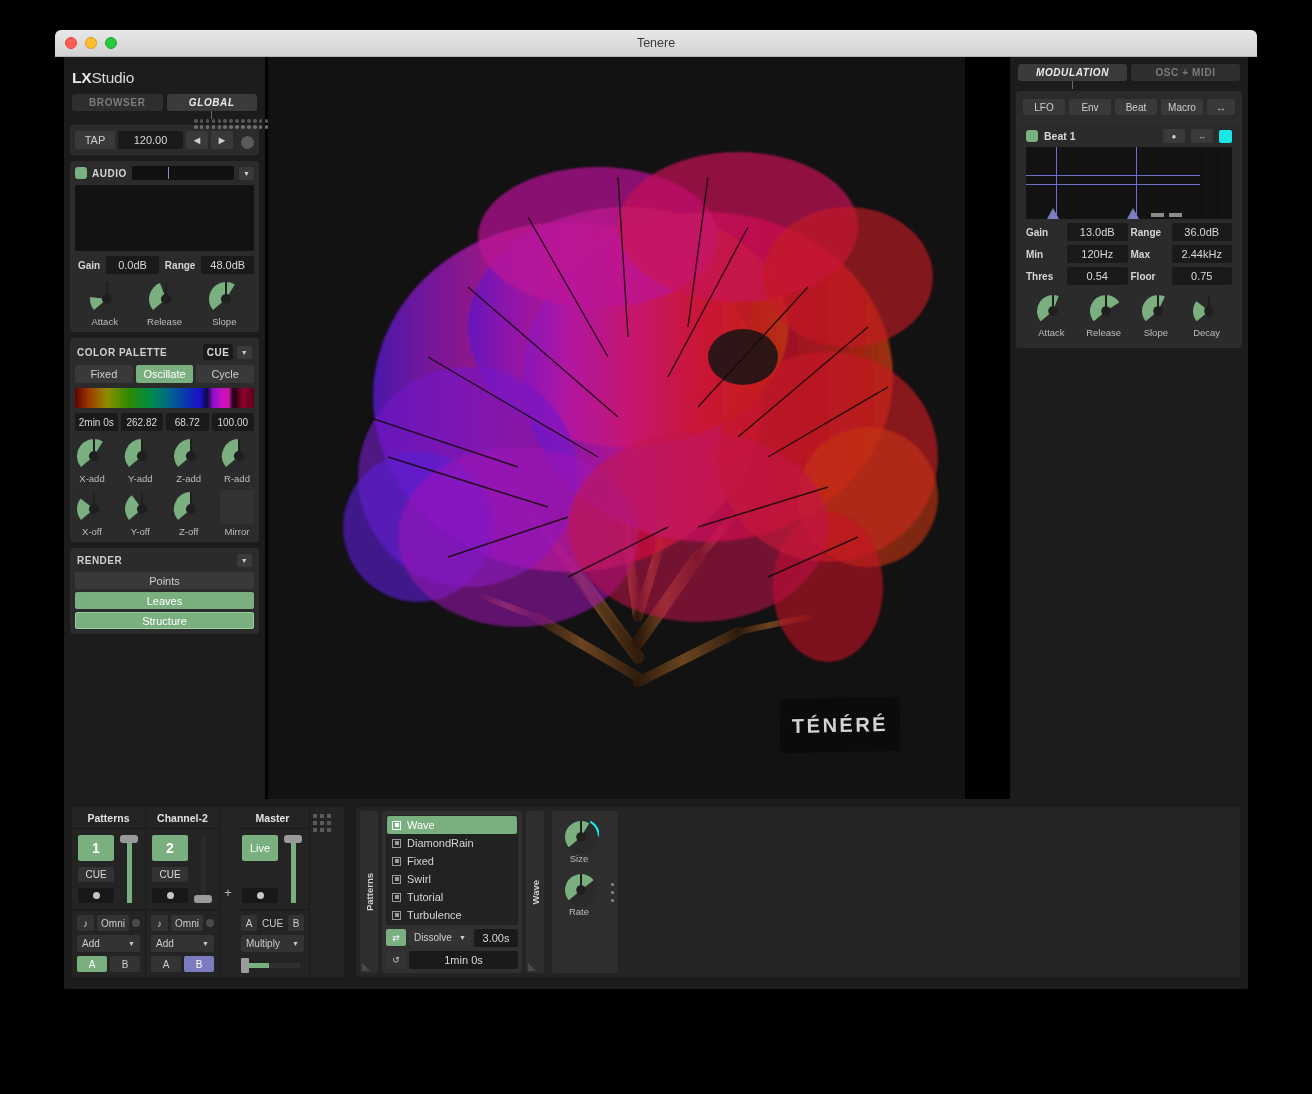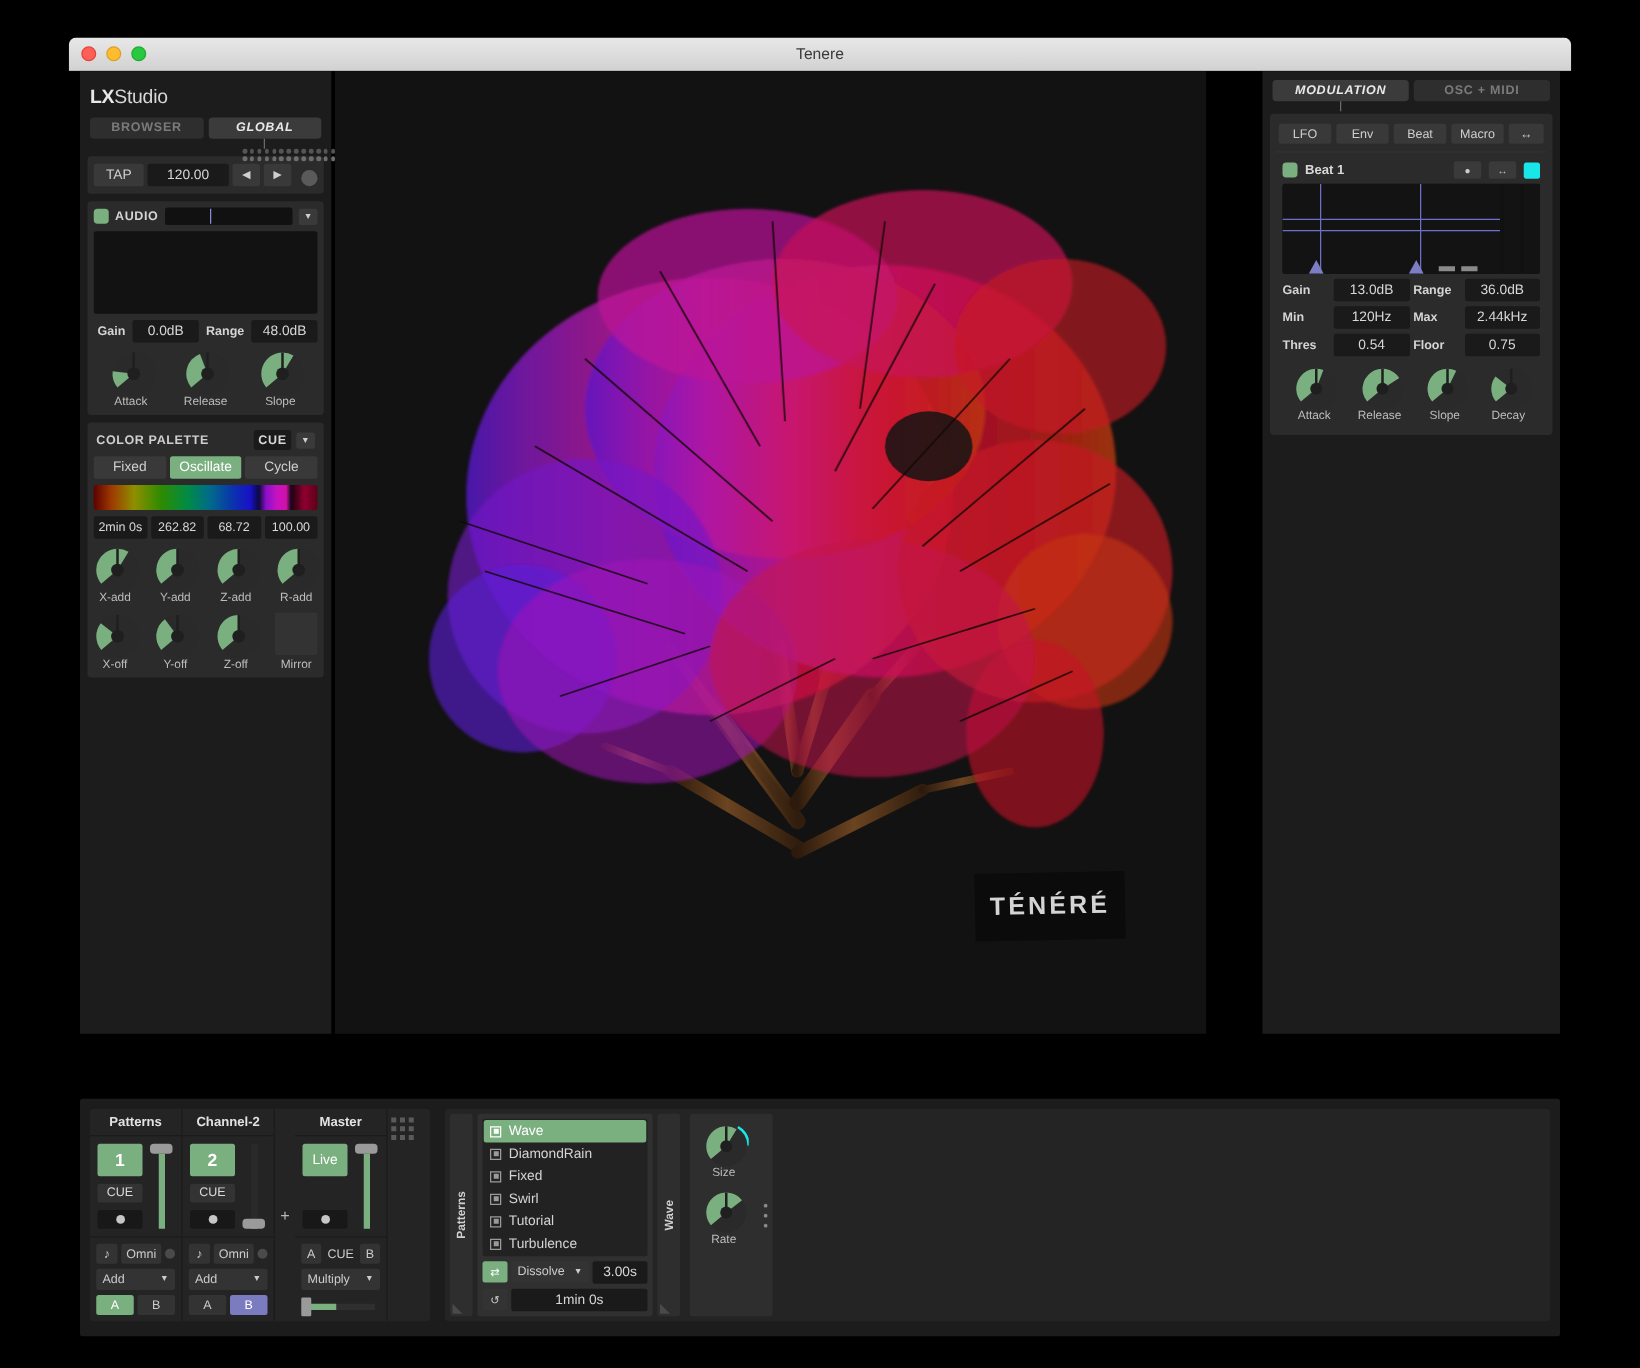--- a/index.html
+++ b/index.html
@@ -173,21 +173,21 @@
   .mm-title { font-size: 10px; font-weight: bold; color: #d8d8d8; margin-bottom: 6px; }
   .mm-row { display: flex; align-items: center; gap: 6px; }
   .mm-arrow { width: 34px; height: 15px; background: #333; border-radius: 2px;
               display: flex; align-items: center; justify-content: center; color: #c8c8c8; font-size: 10px; }
   .mm-track { flex: 1; height: 5px; background: #3a3a3a; border-radius: 2px; position: relative; }
   .mm-fill { position: absolute; left: 43%; top: 0; bottom: 0; width: 40%; background: #19e6e6; }
   .mm-handle { position: absolute; left: 83%; top: -4px; width: 7px; height: 13px; background: #9a9a9a; border-radius: 1px; }
 
   
   #bottom {
-    position: absolute; left: 9px; right: 9px; top: 822px; height: 190px;
+    position: absolute; left: 9px; right: 9px; top: 742px; height: 190px;
     background: #1c1c1c; border-radius: 2px;
   }
   #mixer {
     position: absolute; left: 8px; top: 8px; width: 272px; height: 170px;
     background: #242424; border-radius: 3px; display: flex;
   }
   .chan { width: 74px; border-right: 1px solid #1b1b1b; display: flex; flex-direction: column; }
   .chan:last-of-type { border-right: none; }
   .chan-title { height: 22px; display: flex; align-items: center; justify-content: center;
                 font-size: 10.5px; font-weight: bold; color: #e2e2e2; border-bottom: 1px solid #1b1b1b; }
@@ -513,20 +513,31 @@
               </div>
               <div class="lbl ">Z-off</div>
             </div>
             <div class="knob-wrap">
               <div class="sq-mirror"></div>
               <div class="lbl">Mirror</div>
             </div>
           </div>
       </div>
 
+      <div class="section">
+        <div class="sec-head">
+          <span>RENDER</span>
+          <span class="caret">▼</span>
+        </div>
+        <div class="render-list">
+          <div class="btn">Points</div>
+          <div class="btn on">Leaves</div>
+          <div class="btn on outl">Structure</div>
+        </div>
+      </div>
     </div>
 
     <div id="preview">
       <svg id="tree-canvas" viewBox="0 0 697 770" preserveAspectRatio="xMidYMid meet">
         <defs>
           <radialGradient id="canopyGrad" cx="50%" cy="45%" r="62%">
             <stop offset="0%" stop-color="#c0118a"></stop>
             <stop offset="100%" stop-color="#7a0a60"></stop>
           </radialGradient>
           <linearGradient id="hueSweep" x1="0" y1="0" x2="1" y2="0">

